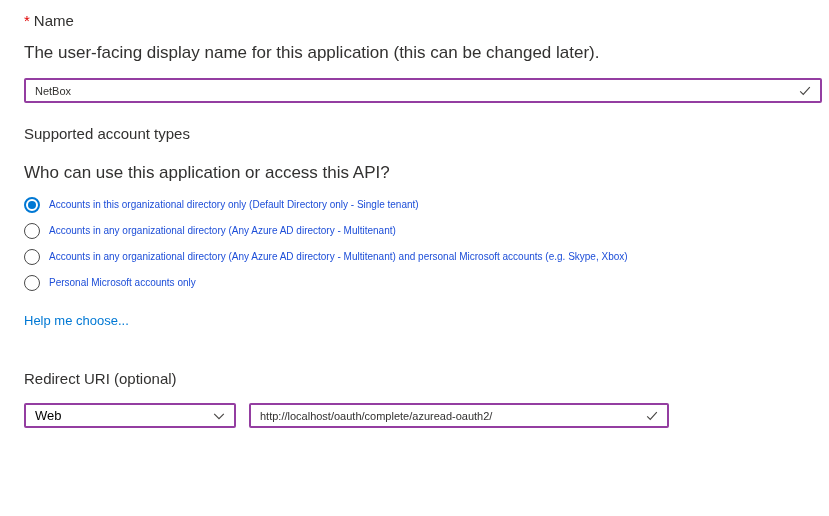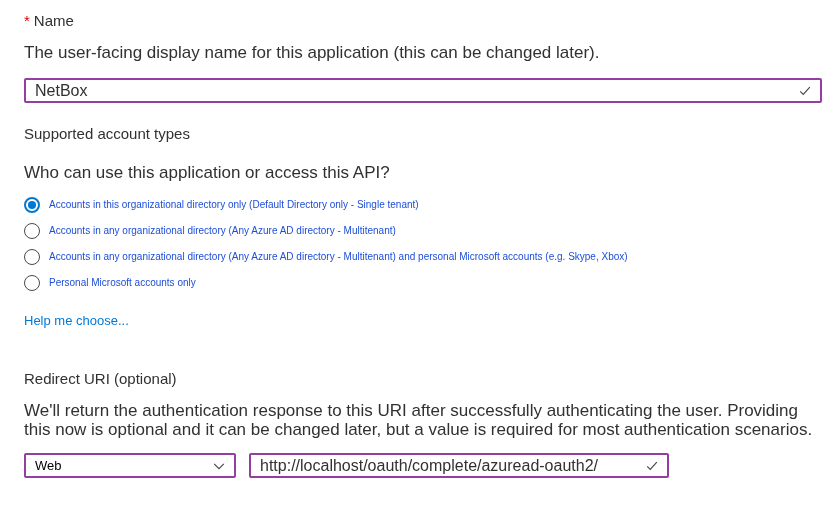--- a/index.html
+++ b/index.html
@@ -48,21 +48,21 @@
     display: flex;
     align-items: center;
     box-sizing: content-box;
   }
   .input-box input {
     border: none;
     outline: none;
     flex: 1;
     height: 100%;
     font-family: "Liberation Sans", "DejaVu Sans", sans-serif;
-    font-size: 16px;
+    font-size: 11px;
     color: #323130;
     padding: 0 26px 0 9px;
     background: transparent;
   }
   .check-icon {
     position: absolute;
     right: 8px;
     top: 50%;
     transform: translateY(-50%);
     width: 14px;
@@ -202,21 +202,20 @@
         <span class="radio-outer"></span>
         <span class="radio-label">Personal Microsoft accounts only</span>
       </div>
     </div>
 
     <a class="help-link">Help me choose...</a>
   </div>
 
   <div class="redirect-section">
     <h2 class="section-title">Redirect URI (optional)</h2>
-    <p class="desc-text redirect-desc">We'll return the authentication response to this URI after successfully authenticating the user. Providing this now is optional and it can be changed later, but a value is required for most authentication scenarios.</p>
 
     <div class="redirect-controls">
       <div class="select-box">
         <span class="select-value">Web</span>
         <svg class="chevron-icon" viewBox="0 0 16 16" fill="none">
           <path d="M2.5 5.5 L8 11 L13.5 5.5" stroke="#484644" stroke-width="1.3" fill="none"></path>
         </svg>
       </div>
       <div class="input-box uri-field">
         <input type="text" value="http://localhost/oauth/complete/azuread-oauth2/" style="">

